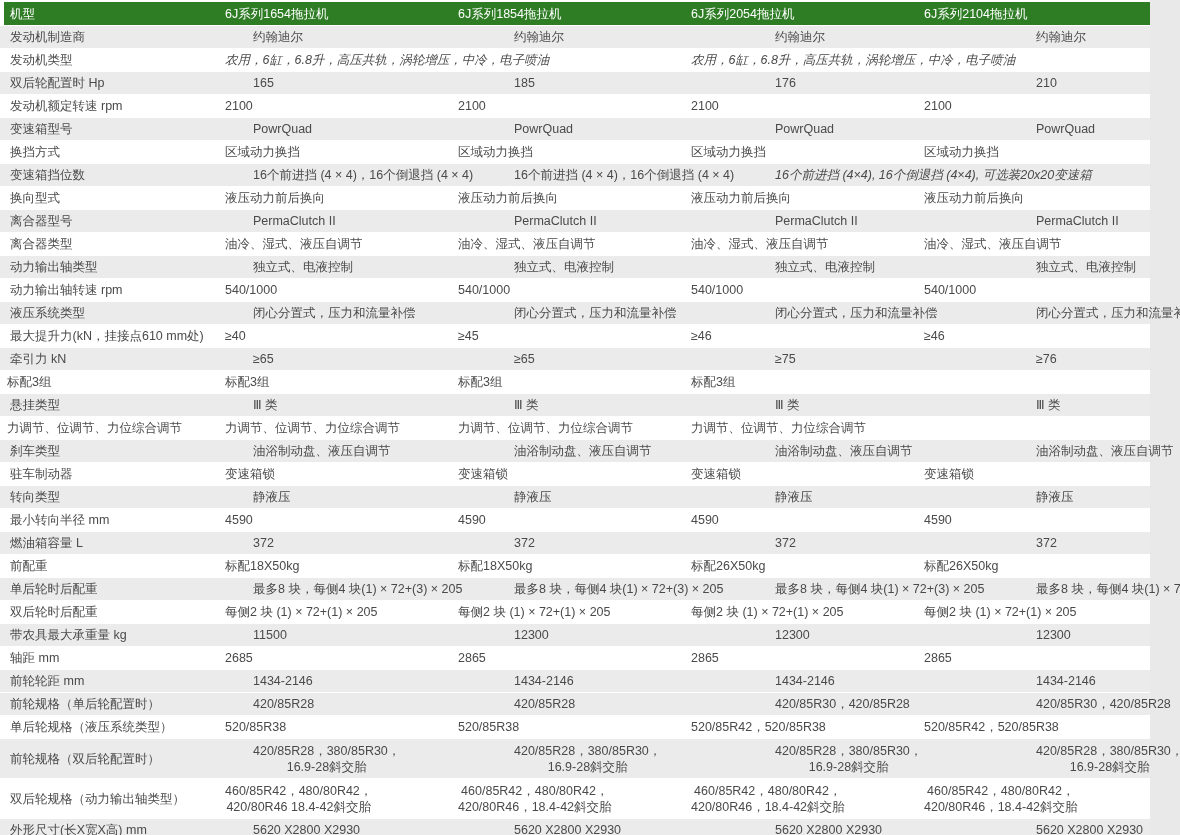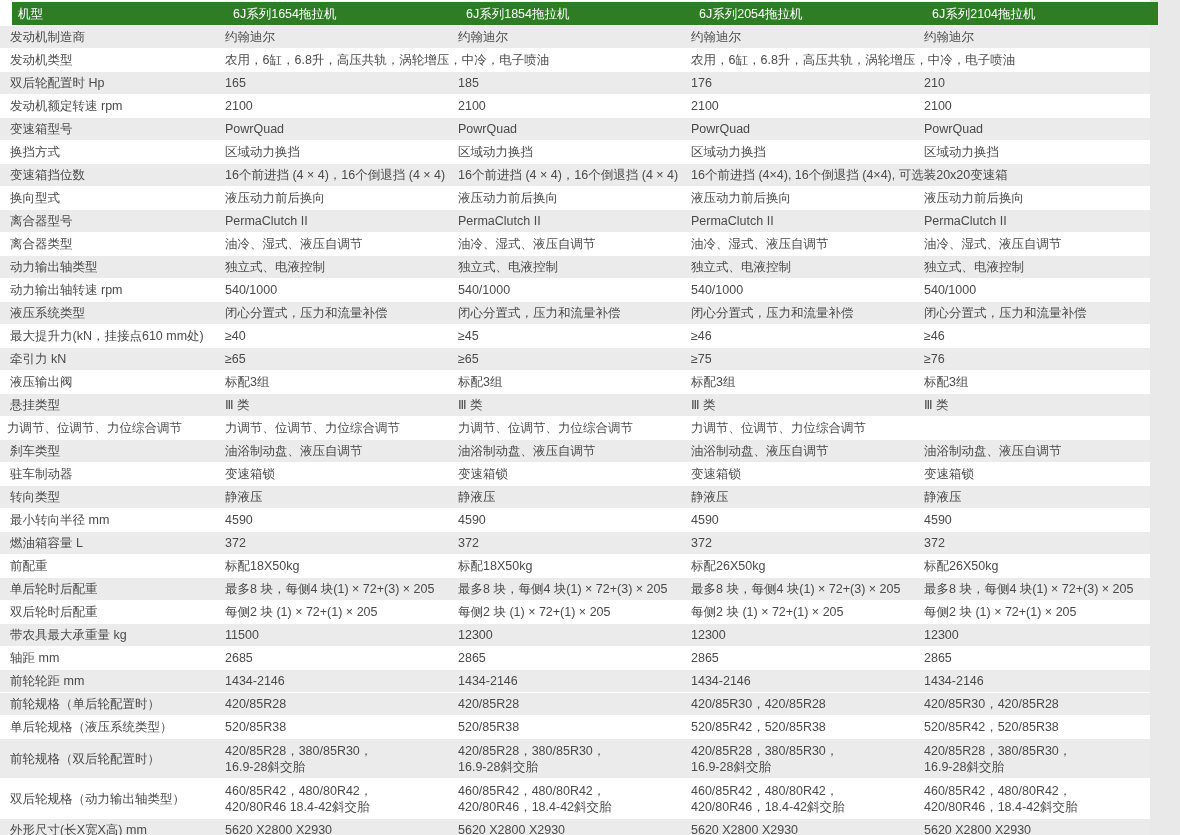--- a/index.html
+++ b/index.html
@@ -7,51 +7,51 @@
     width:1180px;height:835px;
     background:#e9e9e9;
     font-family:"Liberation Sans","DejaVu Sans",sans-serif;
     overflow:hidden;
   }
   .page{position:relative;width:1180px;height:835px;overflow:hidden;}
   .spec-table{
     position:absolute;left:0;top:0;width:1150px;background:#ffffff;
   }
   .header-row{
-    margin:2px 0 1px 12px;
+    margin:2px 0 1px 4px;
     width:1146px;height:23px;
     display:grid;
     grid-template-columns:214px 233px 233px 233px 233px;
     background:#2e7d25;
     color:#ffffff;
   }
   .header-row .cell{padding-left:7px;}
   .header-row .cell.first{padding-left:6px;}
   .row{
     width:1150px;height:23px;
     display:grid;
     grid-template-columns:218px 233px 233px 233px 233px;
     box-sizing:border-box;
     border-bottom:1px solid #ffffff;
     color:#4a4a4a;
   }
-  .row.tall{height:40px;}
-  .row.gray{background:#ebebeb;}
+  .row.tall{height:40px;text-align:center;}
+  .row.gray{background:#ebebeb;gap:28px;}
   .row.white{background:#ffffff;}
   .cell{
     display:flex;align-items:center;
     font-size:12.5px;line-height:16px;
     white-space:pre-line;
     overflow:hidden;
   }
   .row .cell{white-space:nowrap;}
   .row.tall .cell{white-space:pre-line;}
   .cell.label{padding-left:10px;}
   .cell.value{padding-left:7px;}
-  .cell.span2{grid-column:span 2;}
+  .cell.span2{grid-column:span 2;font-style:italic;}
 </style>
 </head>
 <body>
 
 <div class="page">
   <div class="spec-table">
     <div class="header-row">
       <div class="cell first">机型</div>
       <div class="cell">6J系列1654拖拉机</div>
       <div class="cell">6J系列1854拖拉机</div>
@@ -155,21 +155,20 @@
           <div class="cell value">≥46</div>
         </div>
         <div class="row gray">
           <div class="cell label">牵引力 kN</div>
           <div class="cell value">≥65</div>
           <div class="cell value">≥65</div>
           <div class="cell value">≥75</div>
           <div class="cell value">≥76</div>
         </div>
         <div class="row white">
-          <div class="cell label">液压输出阀</div>
           <div class="cell value">标配3组</div>
           <div class="cell value">标配3组</div>
           <div class="cell value">标配3组</div>
           <div class="cell value">标配3组</div>
         </div>
         <div class="row gray">
           <div class="cell label">悬挂类型</div>
           <div class="cell value">Ⅲ 类</div>
           <div class="cell value">Ⅲ 类</div>
           <div class="cell value">Ⅲ 类</div>

